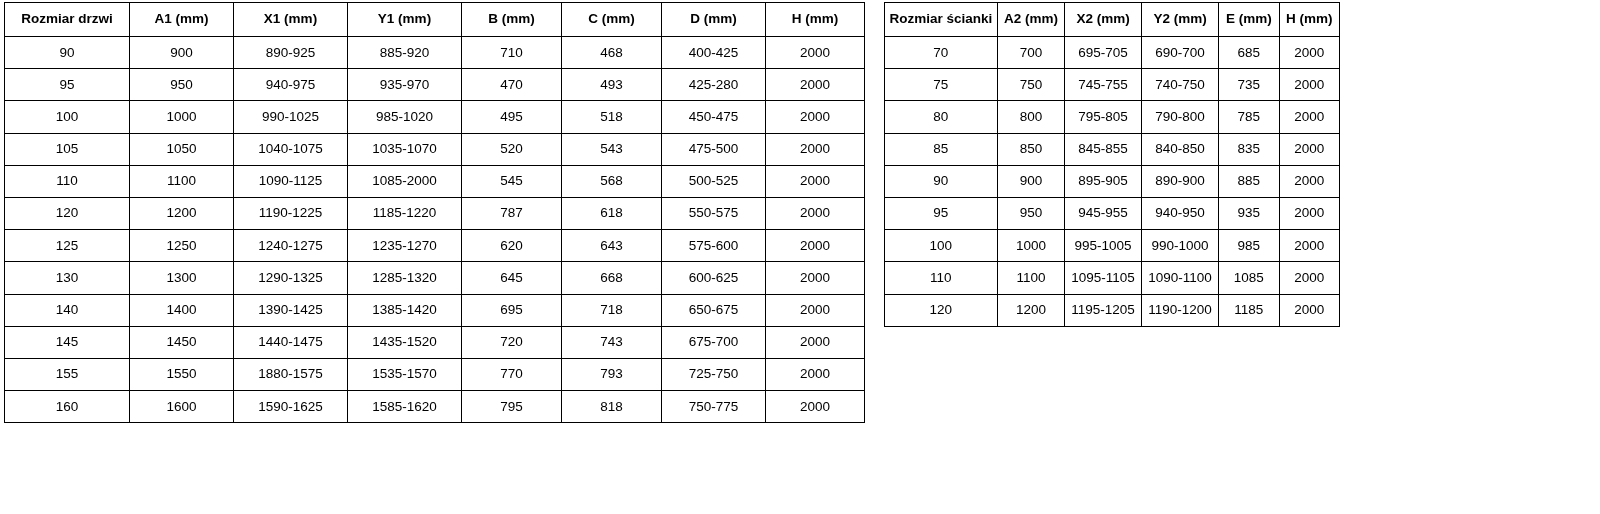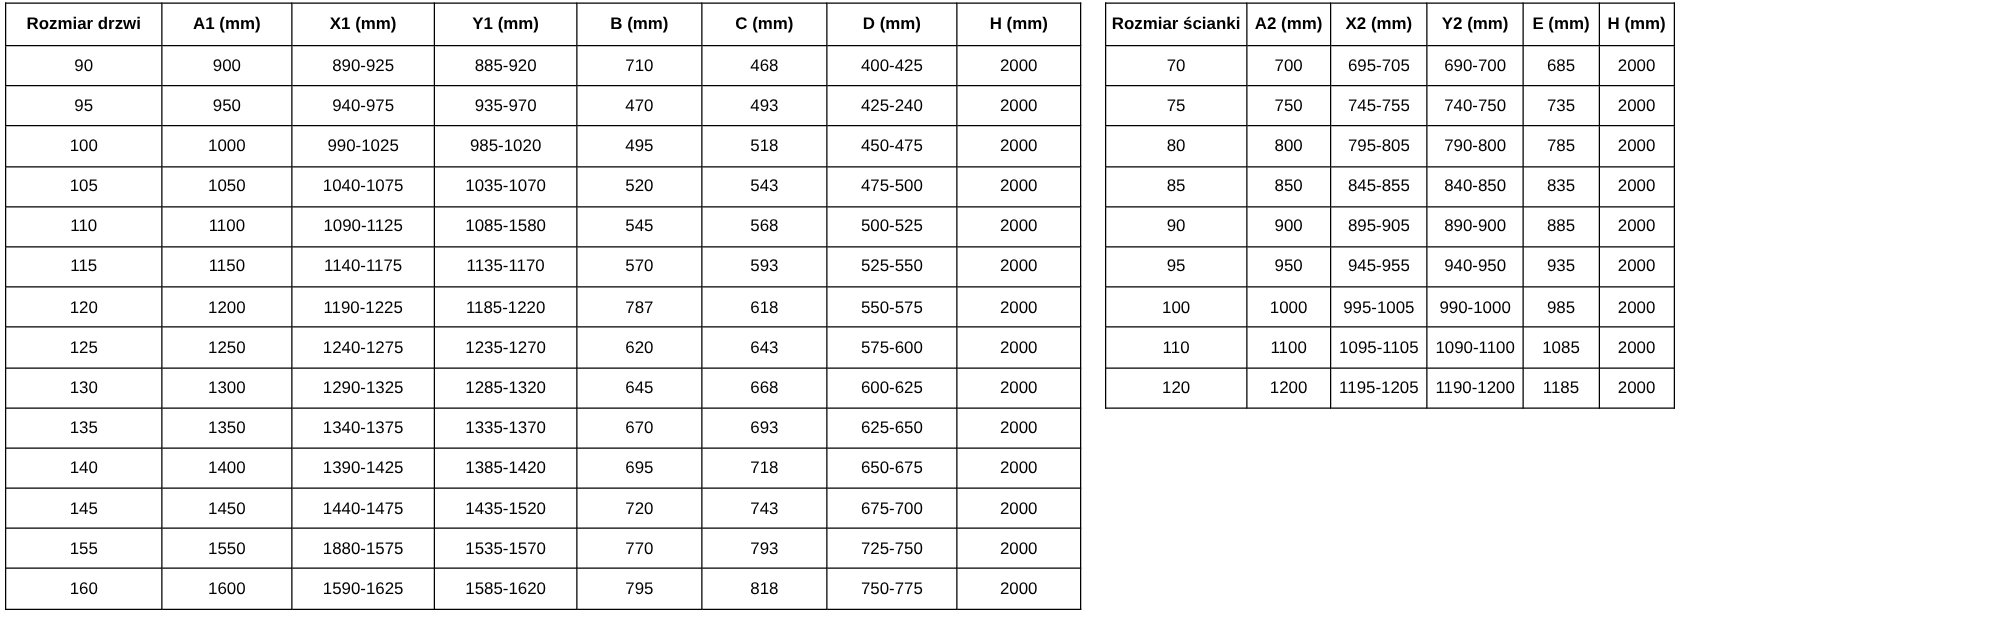--- a/index.html
+++ b/index.html
@@ -110,21 +110,21 @@
             <td>400-425</td>
             <td>2000</td>
           </tr>
           <tr>
             <td>95</td>
             <td>950</td>
             <td>940-975</td>
             <td>935-970</td>
             <td>470</td>
             <td>493</td>
-            <td>425-240</td>
+            <td>425-280</td>
             <td>2000</td>
           </tr>
           <tr>
             <td>100</td>
             <td>1000</td>
             <td>990-1025</td>
             <td>985-1020</td>
             <td>495</td>
             <td>518</td>
             <td>450-475</td>
@@ -137,34 +137,24 @@
             <td>1035-1070</td>
             <td>520</td>
             <td>543</td>
             <td>475-500</td>
             <td>2000</td>
           </tr>
           <tr>
             <td>110</td>
             <td>1100</td>
             <td>1090-1125</td>
-            <td>1085-1580</td>
+            <td>1085-2000</td>
             <td>545</td>
             <td>568</td>
             <td>500-525</td>
-            <td>2000</td>
-          </tr>
-          <tr>
-            <td>115</td>
-            <td>1150</td>
-            <td>1140-1175</td>
-            <td>1135-1170</td>
-            <td>570</td>
-            <td>593</td>
-            <td>525-550</td>
             <td>2000</td>
           </tr>
           <tr>
             <td>120</td>
             <td>1200</td>
             <td>1190-1225</td>
             <td>1185-1220</td>
             <td>787</td>
             <td>618</td>
             <td>550-575</td>
@@ -181,30 +171,20 @@
             <td>2000</td>
           </tr>
           <tr>
             <td>130</td>
             <td>1300</td>
             <td>1290-1325</td>
             <td>1285-1320</td>
             <td>645</td>
             <td>668</td>
             <td>600-625</td>
-            <td>2000</td>
-          </tr>
-          <tr>
-            <td>135</td>
-            <td>1350</td>
-            <td>1340-1375</td>
-            <td>1335-1370</td>
-            <td>670</td>
-            <td>693</td>
-            <td>625-650</td>
             <td>2000</td>
           </tr>
           <tr>
             <td>140</td>
             <td>1400</td>
             <td>1390-1425</td>
             <td>1385-1420</td>
             <td>695</td>
             <td>718</td>
             <td>650-675</td>

